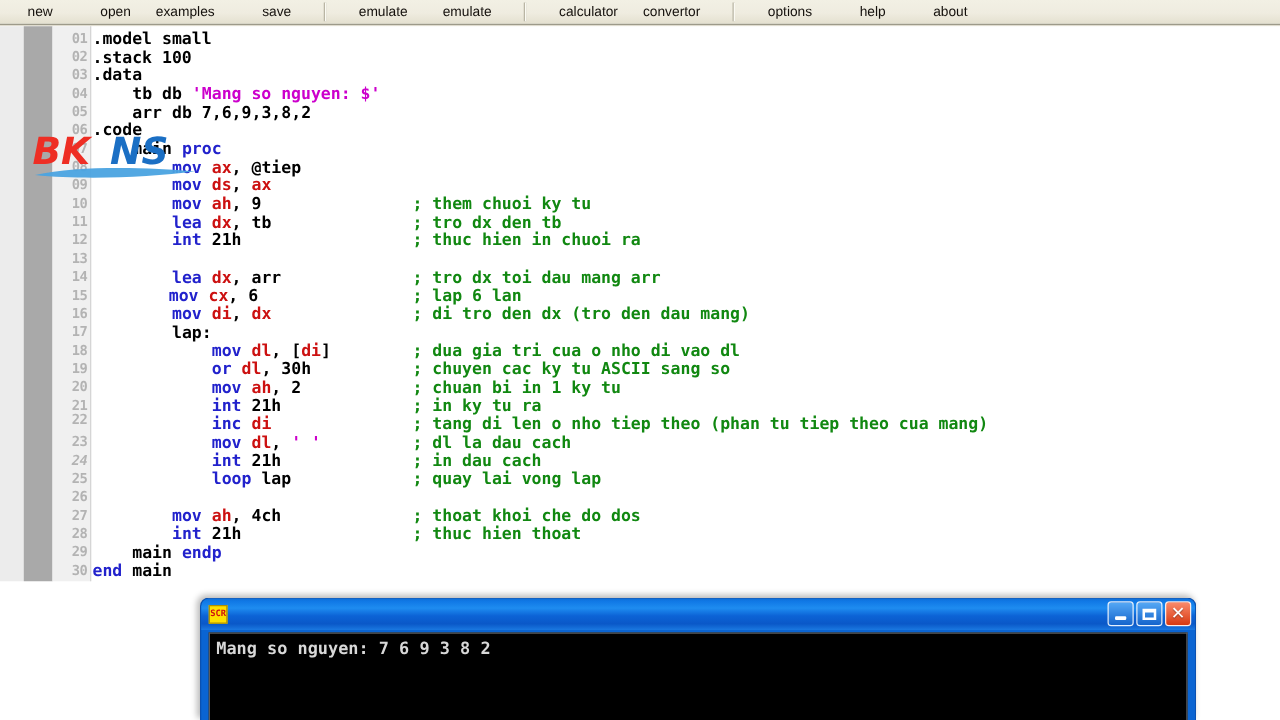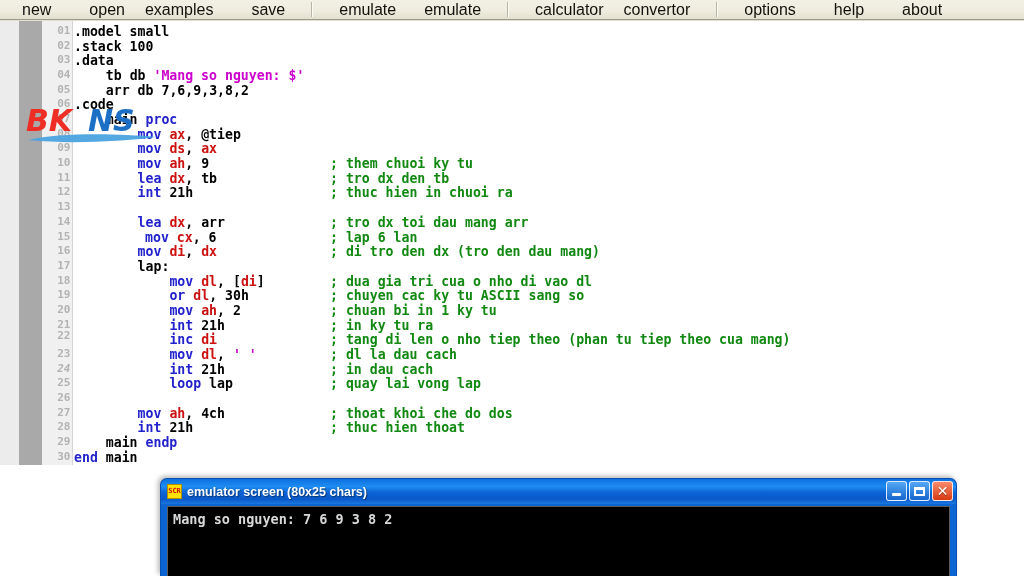--- a/index.html
+++ b/index.html
@@ -11,21 +11,21 @@
   }
 
   
   #toolbar{
     position:absolute;left:0;top:0;width:1024px;height:19px;
     background:linear-gradient(to bottom,#f2f0e4 0%,#efece0 55%,#e4e0cf 100%);
     border-bottom:1px solid #9d9a8a;
     display:flex;align-items:center;
   }
   #toolbar .tb-btn{
-    font-size:16px;color:#14100c;
+    font-size:11px;color:#14100c;
     padding:0 6px;height:18px;line-height:18px;
     white-space:nowrap;cursor:default;
   }
   #toolbar .tb-sep{
     width:1px;height:15px;margin:0 4px;
     background:#b9b5a4;border-right:1px solid #fbfaf3;
   }
   #toolbar .sp-lg{width:26px;}
   #toolbar .sp-md{width:16px;}
   #toolbar .sp-sm{width:8px;}
@@ -226,21 +226,21 @@
       <div class="code-line" style="top: 149.8px; left: 137.6px;"><span class="k-mn">lea</span>&nbsp;<span class="k-reg">dx</span><span class="k-dir">,</span>&nbsp;<span class="k-dir">tb</span></div>
       <div class="code-line k-com" style="top: 149.8px; left: 330px;">; tro dx den tb</div>
       <div class="ln" style="top: 164.48px;">12</div>
       <div class="code-line" style="top: 164.48px; left: 137.6px;"><span class="k-mn">int</span>&nbsp;<span class="k-dir">21h</span></div>
       <div class="code-line k-com" style="top: 164.48px; left: 330px;">; thuc hien in chuoi ra</div>
       <div class="ln" style="top: 179.16px;">13</div>
       <div class="ln" style="top: 193.84px;">14</div>
       <div class="code-line" style="top: 193.84px; left: 137.6px;"><span class="k-mn">lea</span>&nbsp;<span class="k-reg">dx</span><span class="k-dir">,</span>&nbsp;<span class="k-dir">arr</span></div>
       <div class="code-line k-com" style="top: 193.84px; left: 330px;">; tro dx toi dau mang arr</div>
       <div class="ln" style="top: 208.52px;">15</div>
-      <div class="code-line" style="top: 208.52px; left: 145px;"><span class="k-mn">mov</span>&nbsp;<span class="k-reg">cx</span><span class="k-dir">,</span>&nbsp;<span class="k-dir">6</span></div>
+      <div class="code-line" style="top: 208.52px; left: 135px;"><span class="k-mn">mov</span>&nbsp;<span class="k-reg">cx</span><span class="k-dir">,</span>&nbsp;<span class="k-dir">6</span></div>
       <div class="code-line k-com" style="top: 208.52px; left: 330px;">; lap 6 lan</div>
       <div class="ln" style="top: 223.2px;">16</div>
       <div class="code-line" style="top: 223.2px; left: 137.6px;"><span class="k-mn">mov</span>&nbsp;<span class="k-reg">di</span><span class="k-dir">,</span>&nbsp;<span class="k-reg">dx</span></div>
       <div class="code-line k-com" style="top: 223.2px; left: 330px;">; di tro den dx (tro den dau mang)</div>
       <div class="ln" style="top: 237.88px;">17</div>
       <div class="code-line" style="top: 237.88px; left: 137.6px;"><span class="k-dir">lap:</span></div>
       <div class="ln" style="top: 252.56px;">18</div>
       <div class="code-line" style="top: 252.56px; left: 169.4px;"><span class="k-mn">mov</span>&nbsp;<span class="k-reg">dl</span><span class="k-dir">,</span>&nbsp;<span class="k-dir">[</span><span class="k-reg">di</span><span class="k-dir">]</span></div>
       <div class="code-line k-com" style="top: 252.56px; left: 330px;">; dua gia tri cua o nho di vao dl</div>
       <div class="ln" style="top: 267.24px;">19</div>
@@ -282,21 +282,20 @@
       <text id="wm-bk" x="2" y="30" font-family="DejaVu Sans, sans-serif" font-size="30" font-weight="bold" font-style="italic" fill="#ee2e24">BK</text>
       <text id="wm-ns" x="64" y="30" font-family="DejaVu Sans, sans-serif" font-size="30" font-weight="bold" font-style="italic" fill="#1b6fc4">NS</text>
       <path id="wm-swoosh" d="M4 39 C40 31, 95 33, 132 36 C95 41, 42 43, 4 39 Z" fill="#4aa3e0" opacity="0.95"></path>
     </svg>
   </div>
 </div>
 
 <div id="emu-window">
   <div id="emu-titlebar">
     <div id="emu-icon">SCR</div>
-    <div id="emu-title">emulator screen (80x25 chars)</div>
     <div id="emu-ctrls">
       <div class="win-btn win-min">
         <span class="glyph-min"></span>
       </div>
       <div class="win-btn win-max">
         <span class="glyph-max"></span>
       </div>
       <div class="win-btn win-close">
         <span class="glyph-close">✕</span>
       </div>

